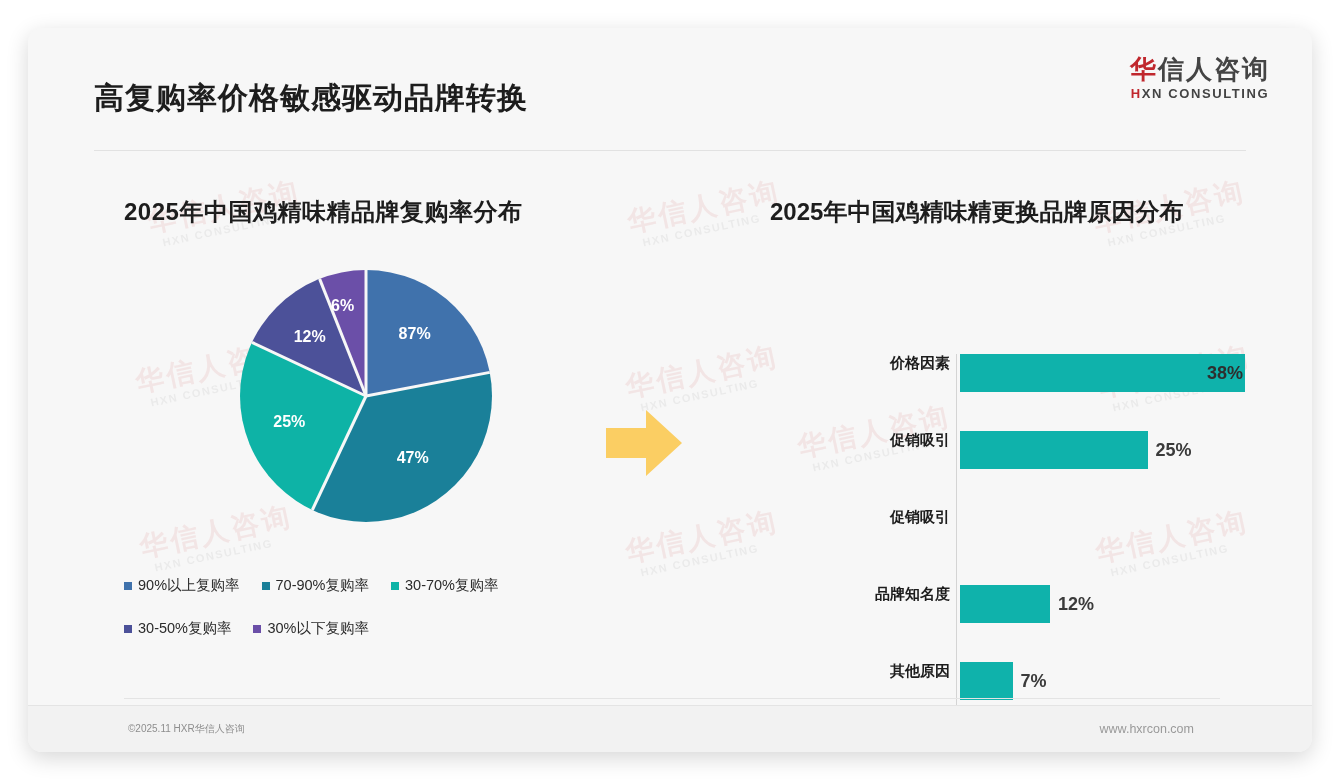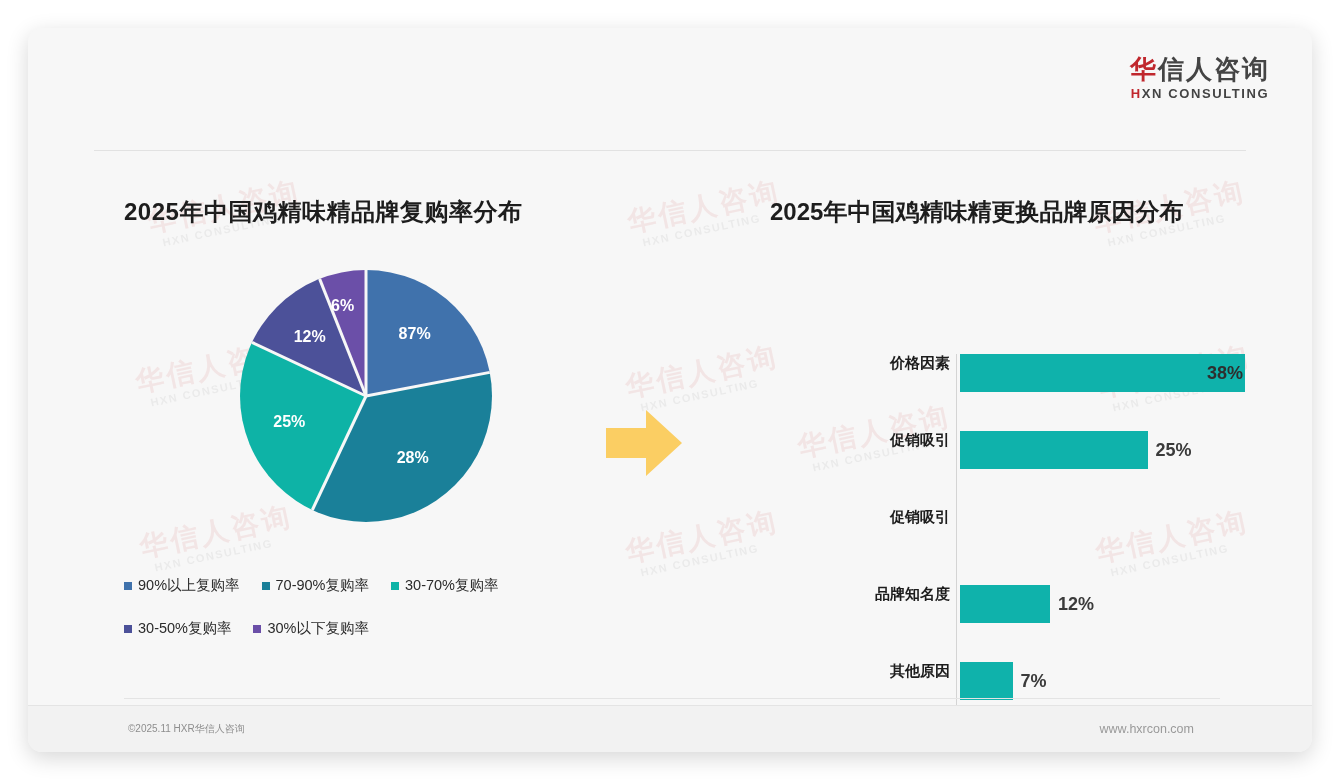--- a/index.html
+++ b/index.html
@@ -160,20 +160,21 @@
         <div class="wm-cn">华信人咨询</div>
         <div class="wm-en">HXN CONSULTING</div>
       </div>
     <div class="wm" style="left:770px;top:390px;">
         <div class="wm-cn">华信人咨询</div>
         <div class="wm-en">HXN CONSULTING</div>
       </div>
   </div>
 
   <div class="header">
+    <div class="page-title">高复购率价格敏感驱动品牌转换</div>
     <div class="logo">
       <div class="logo-cn"><span class="red">华</span><span class="dark">信人咨询</span></div>
       <div class="logo-en"><span class="red">H</span><span>XN CONSULTING</span></div>
     </div>
   </div>
   <div class="header-rule"></div>
 
   <div class="panel" id="left-panel">
     <div class="panel-title">2025年中国鸡精味精品牌复购率分布</div>
 
@@ -183,21 +184,21 @@
         <g id="pie-lines" stroke="#f7f7f7" stroke-width="3" fill="none">
             <line x1="126" y1="126" x2="126.00000000000001" y2="0"></line>
             <line x1="126" y1="126" x2="249.7681935918148" y2="102.38995436219871"></line>
             <line x1="126" y1="126" x2="72.35180926280088" y2="240.0082086107185"></line>
             <line x1="126" y1="126" x2="11.991791389281516" y2="72.35180926280088"></line>
             <line x1="126" y1="126" x2="79.6163063617305" y2="8.848162778080365"></line>
           </g>
       </svg>
       <div id="pie-labels">
           <div class="pie-label" style="left: 274.599px; top: 62.8367px;">87%</div>
-          <div class="pie-label" style="left: 272.653px; top: 186.723px;">28%</div>
+          <div class="pie-label" style="left: 272.653px; top: 186.723px;">47%</div>
           <div class="pie-label" style="left: 149.313px; top: 150.889px;">25%</div>
           <div class="pie-label" style="left: 169.661px; top: 66.1345px;">12%</div>
           <div class="pie-label" style="left: 207.001px; top: 34.8869px;">6%</div>
         </div>
     </div>
 
     <div class="legend" id="pie-legend">
         <div class="legend-row">
           <div class="legend-item">
             <span class="legend-swatch" style="background: rgb(64, 114, 172);"></span>

